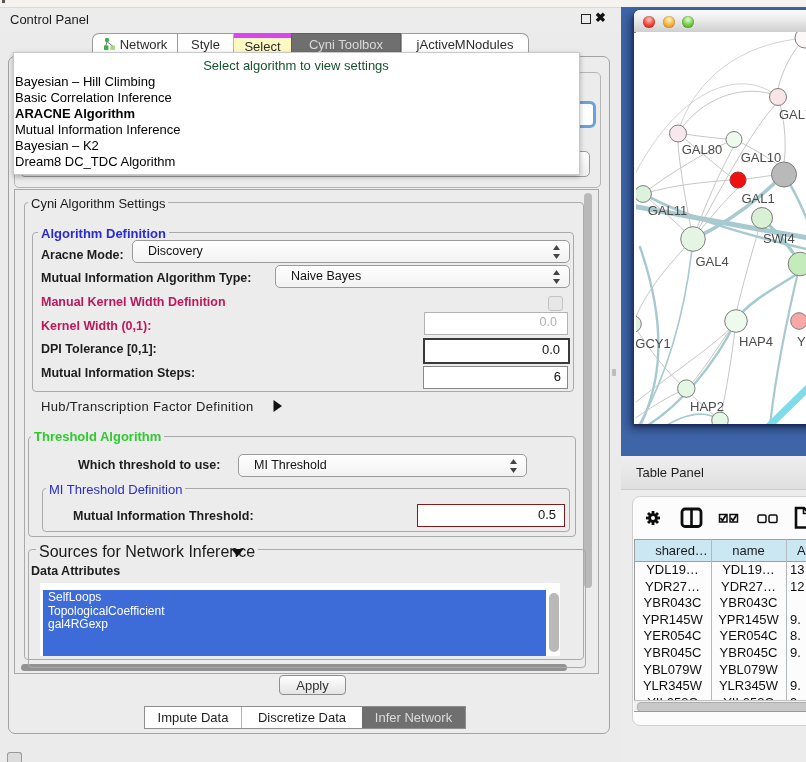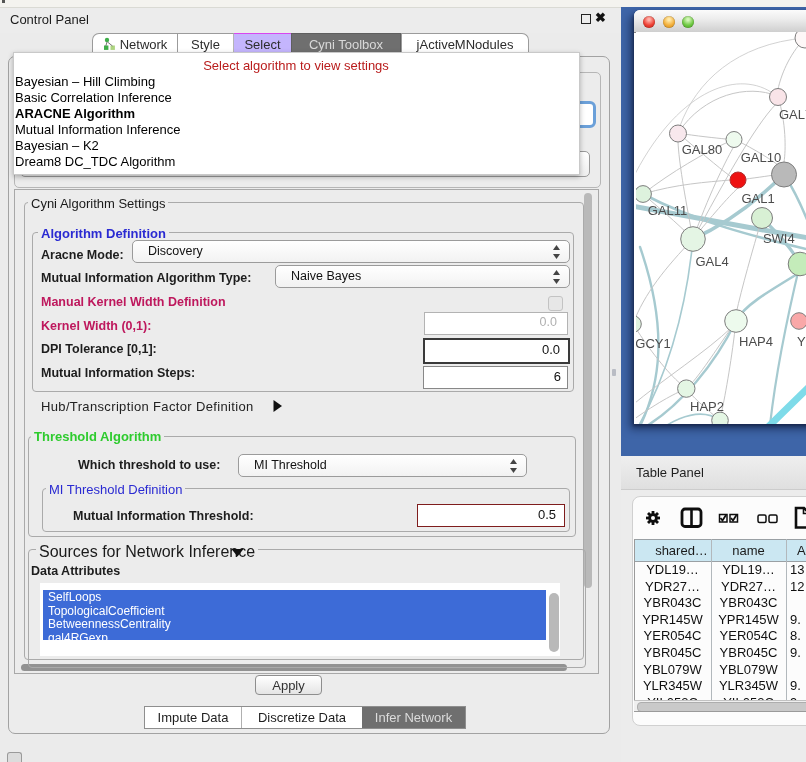--- a/index.html
+++ b/index.html
@@ -33,21 +33,21 @@
 
 <div class="abs" style="left:92px;top:33px;height:21px;display:flex;font-size:13px;color:#2c2c2c;">
   <div style="width:84px;background:#fff;border:1px solid #9b9b9b;border-bottom:none;border-radius:7px 0 0 0;display:flex;align-items:center;justify-content:center;">
     <svg width="13" height="14" viewBox="0 0 13 14" style="margin-right:4px;">
       <circle cx="4" cy="3" r="2.2" fill="#3fae49"></circle>
       <rect x="1" y="8.5" width="4.4" height="4.4" fill="#3fae49"></rect>
       <rect x="7.5" y="8.5" width="4.4" height="4.4" fill="#8bc34a" fill-opacity="0.7"></rect>
       <path d="M4 5 L2.8 9 M4.5 5 L9.5 9" stroke="#777" stroke-width="1"></path>
     </svg>Network</div>
   <div style="width:55px;background:#fff;border-top:1px solid #9b9b9b;border-bottom:none;border-right:1px solid #b5b5b5;display:flex;align-items:center;justify-content:center;">Style</div>
-  <div style="width:57px;background:#c4b5fd;border-top:1px solid #d946ef;border-bottom:none;display:flex;align-items:center;justify-content:center;">Select</div>
+  <div style="width:57px;background:#fef9c3;border-top:5px solid #d946ef;border-bottom:none;display:flex;align-items:center;justify-content:center;">Select</div>
   <div style="width:108px;background:#6f6f6f;border:1px solid #5f5f5f;border-bottom:none;color:#d9d9d9;display:flex;align-items:center;justify-content:center;">Cyni Toolbox</div>
   <div style="width:126px;background:#fff;border:1px solid #9b9b9b;border-bottom:none;border-radius:0 7px 0 0;display:flex;align-items:center;justify-content:center;">jActiveMNodules</div>
 </div>
 
 <div class="abs" style="left:8px;top:56px;width:600px;height:676px;border:1px solid #a2a2a2;border-radius:7px;background:#ececec;"></div>
 
 <div class="abs" style="left:14px;top:72px;width:585px;height:114px;border:1px solid #b6b6b6;border-radius:5px;"></div>
 
 <div class="abs" style="left:560px;top:101px;width:30px;height:21px;border:3px solid #6ba0d9;border-radius:6px;background:#fff;"></div>
 <div class="abs" style="left:20px;top:151px;width:568px;height:24px;border:1px solid #9a9a9a;border-radius:5px;background:linear-gradient(#fff,#eee);"></div>
@@ -110,42 +110,41 @@
 <div class="lbl abs" style="left:48px;top:509px;padding-left:25px;">Mutual Information Threshold:</div>
 <div class="tf" style="left:417px;top:504px;width:138px;height:17px;border:1px solid #7f1d1d;padding:2px 8px 2px 0;font-size:13px;">0.5</div>
 
 <div class="groupbox" style="left:28px;top:549px;width:556px;height:117px;"></div>
 <div class="gl" style="left:36px;top:543px;font-weight:normal;font-size:16px;color:#1a1a1a;">Sources for Network Inference</div>
 <svg class="abs" style="left:231px;top:548px;" width="13" height="9" viewBox="0 0 13 9">
     <path d="M0.5 1 H12.5 L6.5 8.5 Z" fill="#111"></path>
   </svg>
 <div class="lbl abs" style="left:31px;top:564px;">Data Attributes</div>
 <div class="abs" style="left:40px;top:583px;width:520px;height:73px;background:#fff;"></div>
-<div class="abs" style="left:43px;top:590px;width:503px;height:50px;background:#3d6bd7;color:#fff;font-size:12px;line-height:13.5px;padding-top:1px;box-sizing:border-box;">
+<div class="abs" style="left:43px;top:590px;width:503px;height:66px;background:#3d6bd7;color:#fff;font-size:12px;line-height:13.5px;padding-top:1px;box-sizing:border-box;">
   <div style="padding-left:5px;">SelfLoops</div>
   <div style="padding-left:5px;">TopologicalCoefficient</div>
-  <div style="padding-left:5px;">BetweennessCentrality</div>
   <div style="padding-left:5px;">gal4RGexp</div>
 </div>
 <div class="abs" style="left:549px;top:593px;width:10px;height:59px;border-radius:5px;background:#b9b9b9;"></div>
 
-<div class="abs" style="left:255px;top:675px;width:65px;height:18px;border:1px solid #8e8e8e;border-radius:4px;background:linear-gradient(#ffffff,#e4e4e4);font-size:13px;color:#333;display:flex;align-items:center;justify-content:center;">Apply</div>
+<div class="abs" style="left:279px;top:675px;width:65px;height:18px;border:1px solid #8e8e8e;border-radius:4px;background:linear-gradient(#ffffff,#e4e4e4);font-size:13px;color:#333;display:flex;align-items:center;justify-content:center;">Apply</div>
 
 <div class="abs" style="left:144px;top:706px;height:21px;display:flex;font-size:13px;color:#1d1d1d;border:1px solid #8e8e8e;border-radius:0;overflow:hidden;background:#fff;">
   <div style="width:96px;display:flex;align-items:center;justify-content:center;border-right:1px solid #b0b0b0;">Impute Data</div>
   <div style="width:120px;display:flex;align-items:center;justify-content:center;">Discretize Data</div>
   <div style="width:103px;display:flex;align-items:center;justify-content:center;background:#6f6f6f;color:#dcdcdc;">Infer Network</div>
 </div>
 
 <div class="abs" style="left:7px;top:752px;width:13px;height:10px;border:1px solid #9a9a9a;border-bottom:none;border-radius:3px 3px 0 0;background:#dcdcdc;"></div>
 
 <div class="abs" style="left:612px;top:369px;width:4px;height:7px;background:#b9bcc4;border-radius:1px;"></div>
 
 <div class="abs" style="left:13px;top:52px;width:565px;height:121px;background:#fff;border:1px solid #c9c9c9;box-shadow:0 2px 5px rgba(0,0,0,0.28);"></div>
-<div class="abs" style="left:13px;top:58px;width:566px;text-align:center;font-size:13px;color:#b91c1c;">Select algorithm to view settings</div>
+<div class="abs" style="left:13px;top:58px;width:566px;text-align:center;font-size:13px;color:#14532d;">Select algorithm to view settings</div>
 <div class="abs" style="left:15px;top:73.5px;font-size:13px;color:#000;line-height:16.1px;">
   Bayesian – Hill Climbing<br>
   Basic Correlation Inference<br>
   <b>ARACNE Algorithm</b><br>
   Mutual Information Inference<br>
   Bayesian – K2<br>
   Dream8 DC_TDC Algorithm
 </div>
 
 <div class="abs" style="left:621px;top:7px;width:185px;height:449px;background:#3e65a8;"></div>

